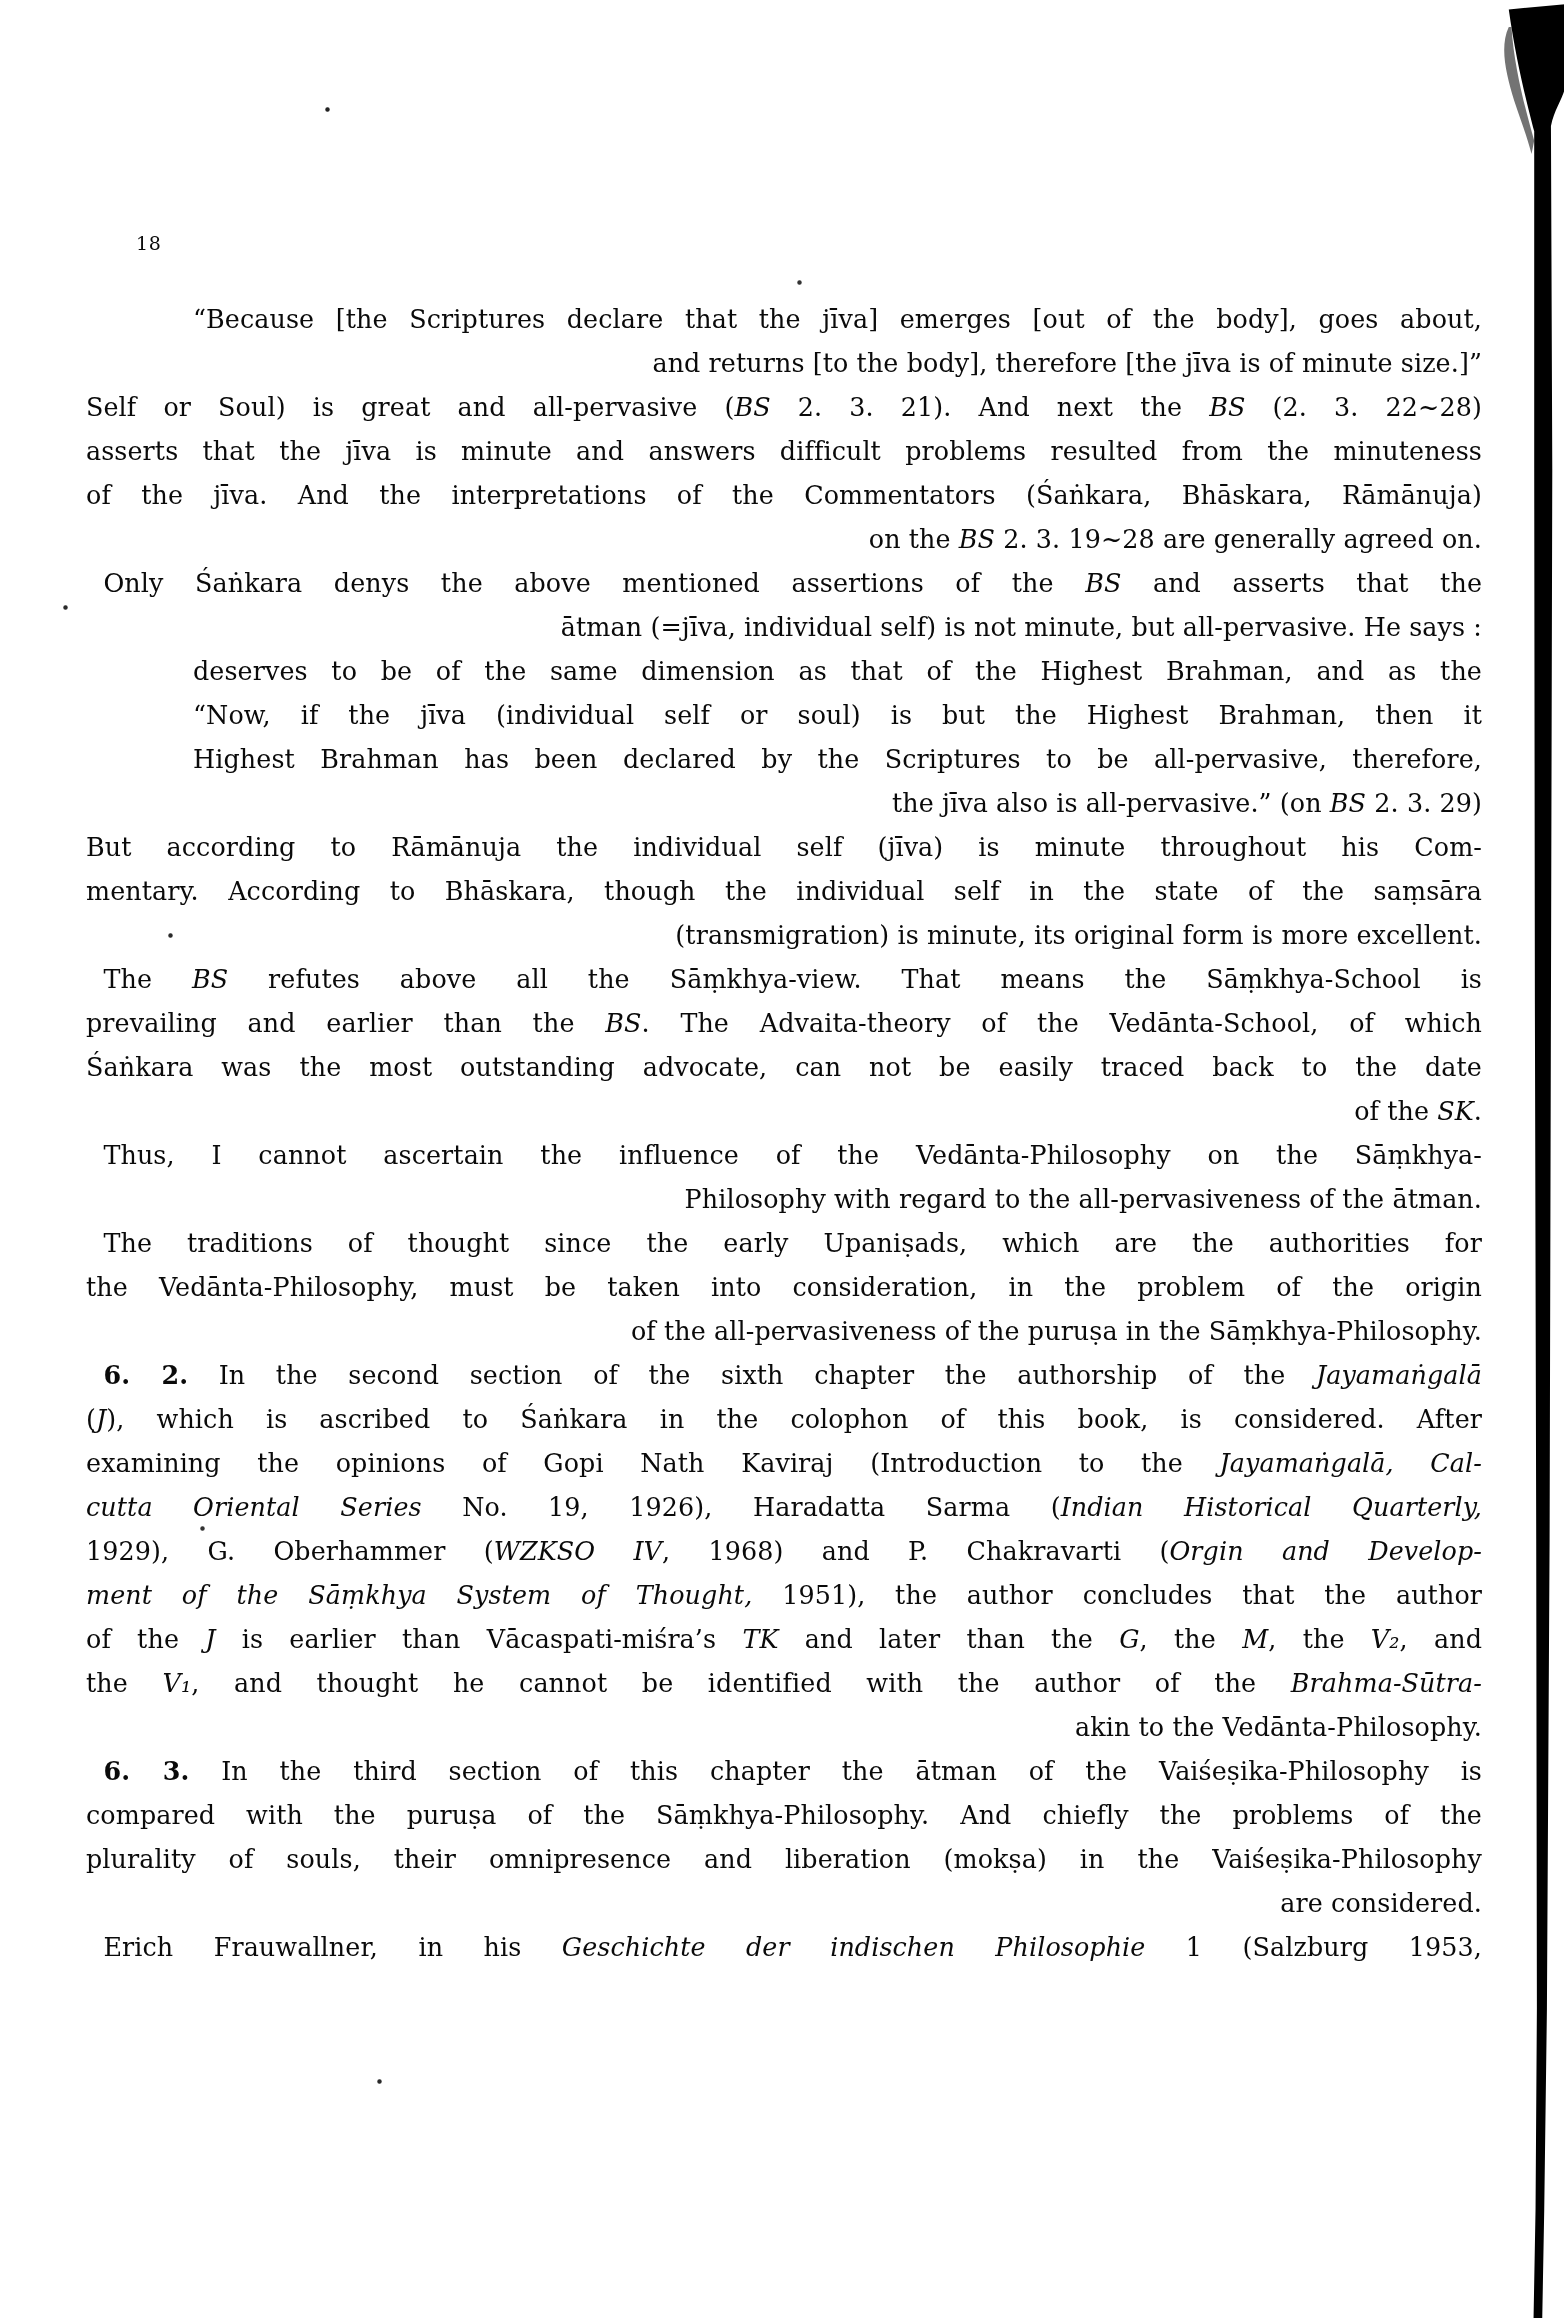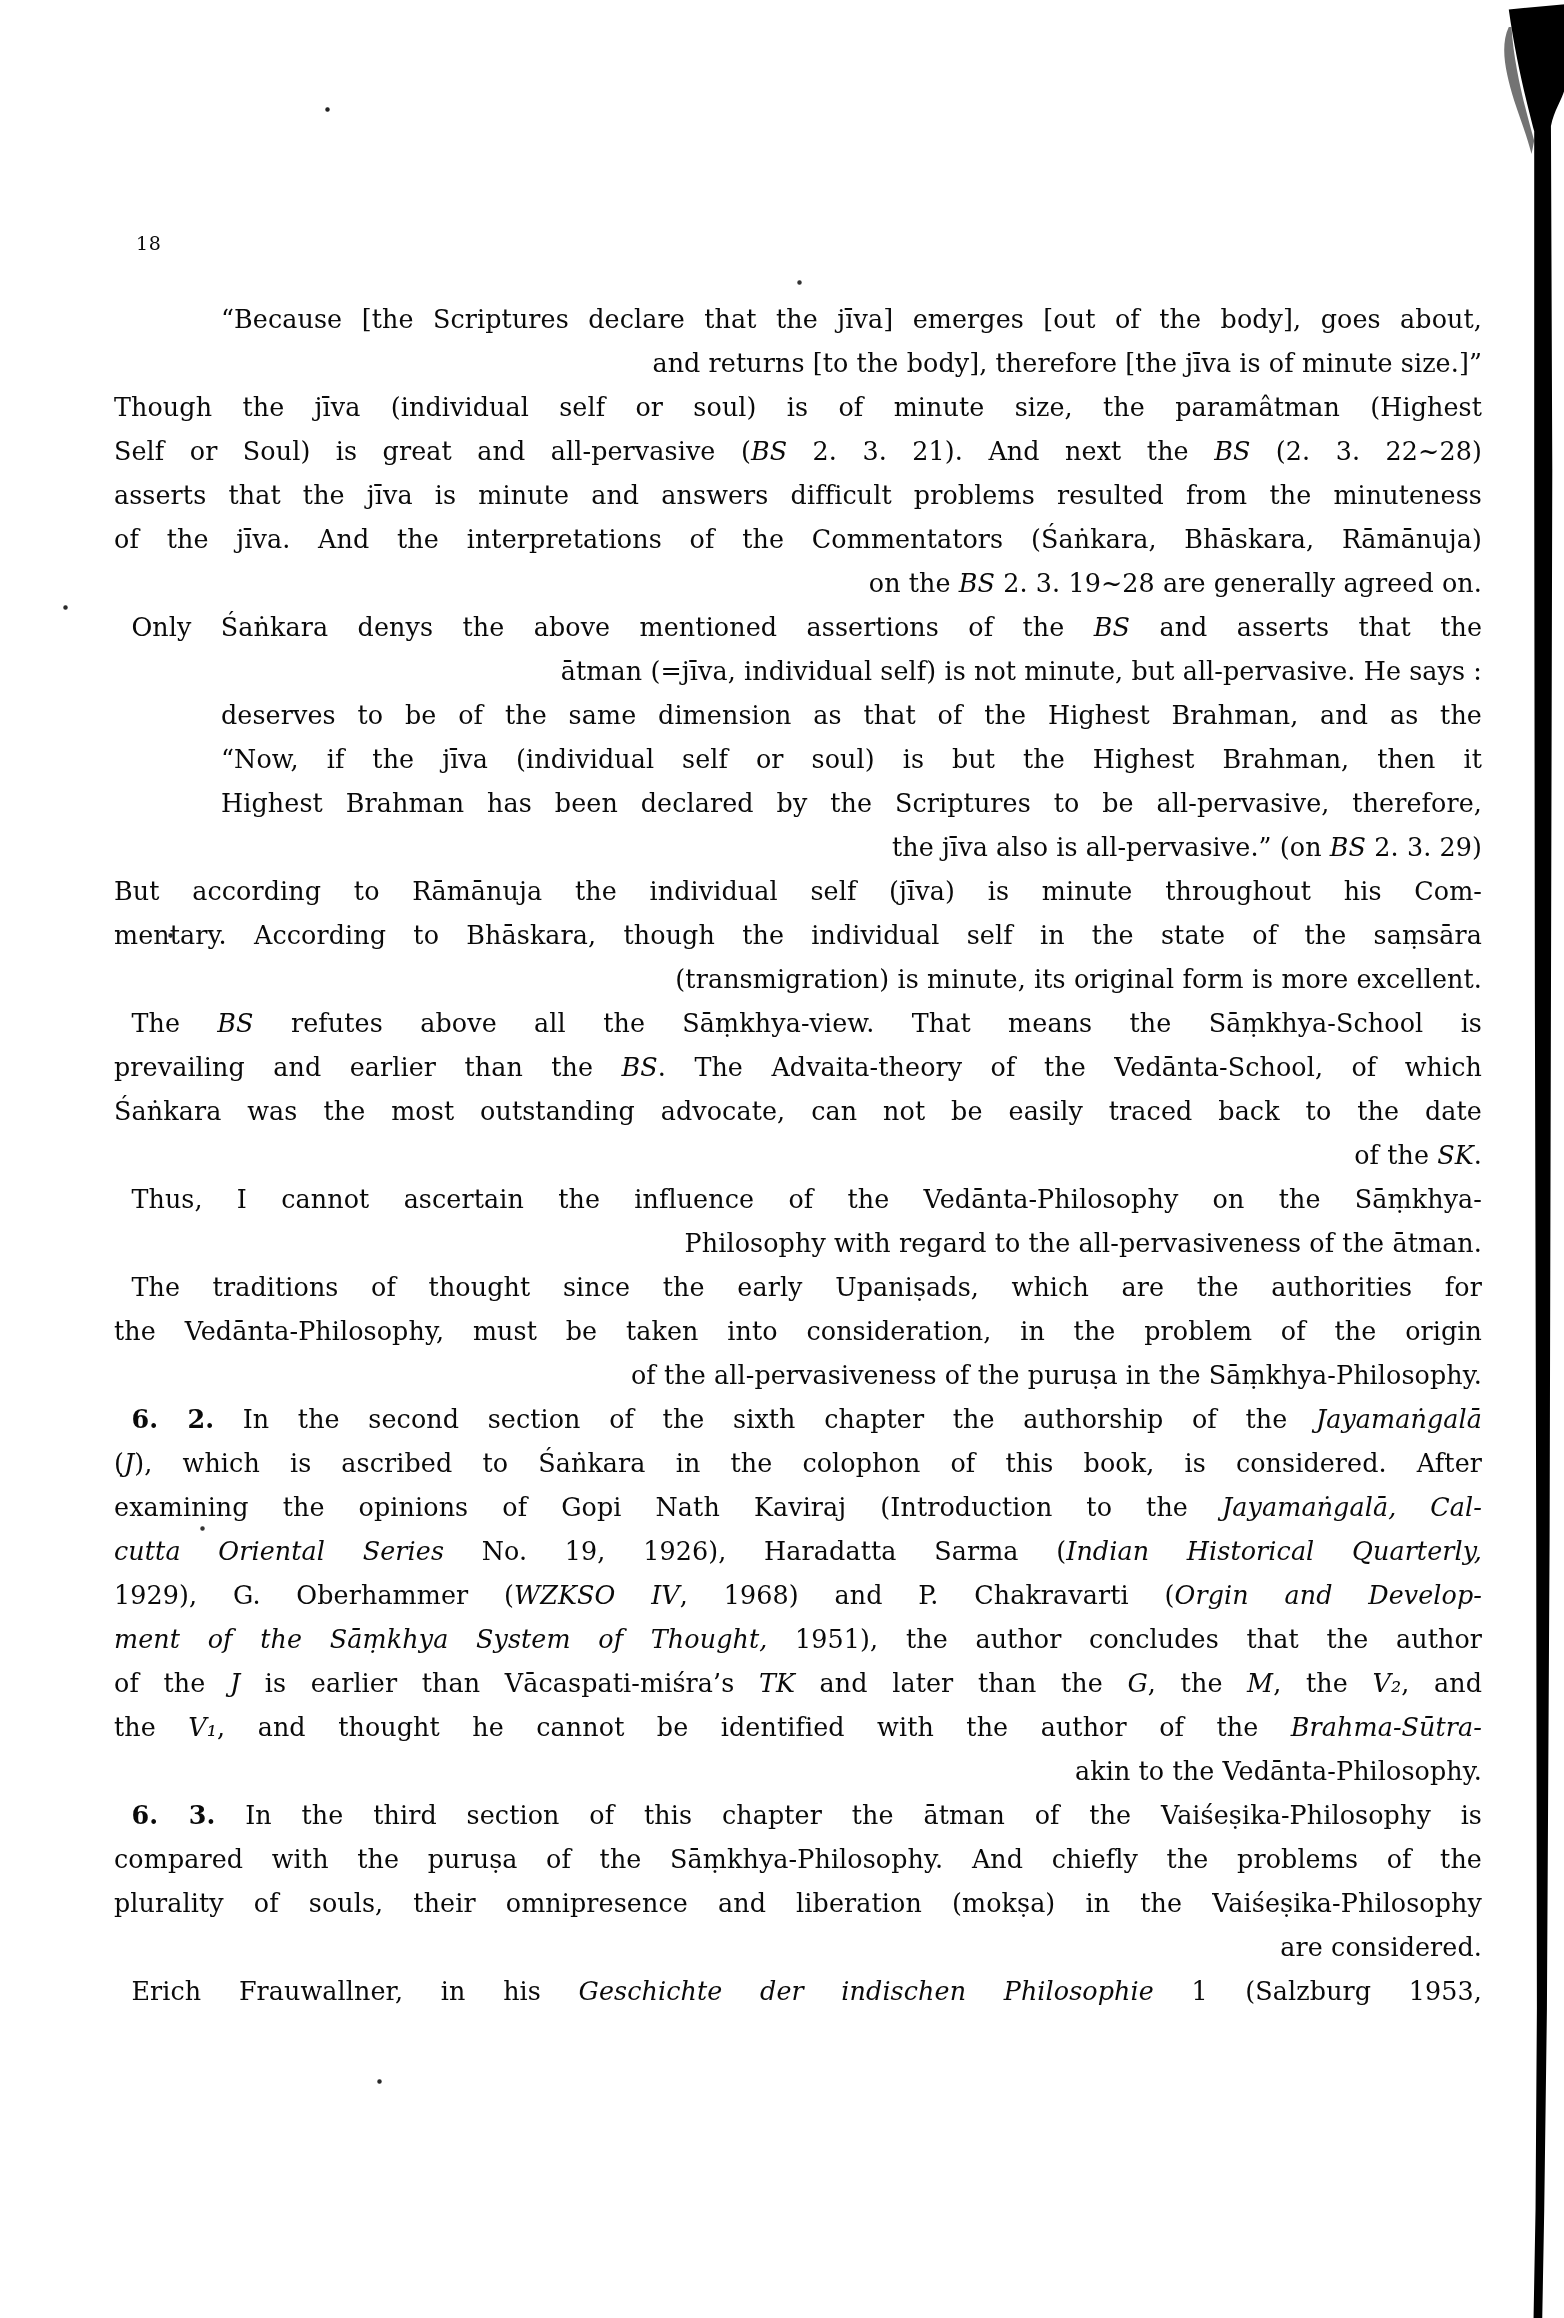--- a/index.html
+++ b/index.html
@@ -17,21 +17,21 @@
     font-size:19px;line-height:23px;letter-spacing:0.7px;
   }
   .text-block{
     position:absolute;left:86px;top:297px;width:1396px;
   }
   .ln{
     height:44px;line-height:44px;font-size:25.4px;
     white-space:normal;letter-spacing:0.1px;
     text-align:right;
   }
-  .ln.just{text-align:justify;text-align-last:justify;margin-left:28px;}
+  .ln.just{text-align:justify;text-align-last:justify;}
   .ln.p1{text-indent:17.4px;}
   .ln.q,.ln.q1{padding-left:107px;}
   .it{font-style:italic;}
   .bd{font-weight:bold;}
   .scan-artifact{position:absolute;top:0;left:0;pointer-events:none;}
   .specks{
     position:absolute;top:0;left:0;width:2.7px;height:2.7px;border-radius:50%;
     background:transparent;
     box-shadow:326px 108px 0 0.7px #222, 169px 934px 0 0.7px #2a2a2a,
                798px 281px 0 0.7px #333, 378px 2080px 0 0.7px #2a2a2a,
@@ -41,21 +41,20 @@
 </head>
 <body>
 
 <div class="page">
 
   <div class="page-number">18</div>
 
   <div class="text-block">
       <div class="ln q1 just"><span>“Because [the Scriptures declare that the jīva] emerges [out of the body], goes about,</span></div>
       <div class="ln q"><span>and returns [to the body], therefore [the jīva is of minute size.]”</span></div>
-      <div class="ln p0 just"><span>Though the jīva (individual self or soul) is of minute size, the paramâtman (Highest</span></div>
       <div class="ln p0 just"><span>Self or Soul) is great and all-pervasive (</span><span class="it">BS</span><span> 2. 3. 21).  And next the </span><span class="it">BS</span><span> (2. 3. 22~28)</span></div>
       <div class="ln p0 just"><span>asserts that the jīva is minute and answers difficult problems resulted from the minuteness</span></div>
       <div class="ln p0 just"><span>of the jīva. And the interpretations of the Commentators (Śaṅkara, Bhāskara, Rāmānuja)</span></div>
       <div class="ln p0"><span>on the </span><span class="it">BS</span><span> 2. 3. 19~28 are generally agreed on.</span></div>
       <div class="ln p1 just"><span>Only Śaṅkara denys the above mentioned assertions of the </span><span class="it">BS</span><span> and asserts that the</span></div>
       <div class="ln p0"><span>ātman (=jīva, individual self) is not minute, but all-pervasive. He says :</span></div>
       <div class="ln q just"><span>deserves to be of the same dimension as that of the Highest Brahman, and as the</span></div>
       <div class="ln q1 just"><span>“Now, if the jīva (individual self or soul) is but the Highest Brahman, then it</span></div>
       <div class="ln q just"><span>Highest Brahman has been declared by the Scriptures to be all-pervasive, therefore,</span></div>
       <div class="ln q"><span>the jīva also is all-pervasive.” (on </span><span class="it">BS</span><span> 2. 3. 29)</span></div>

